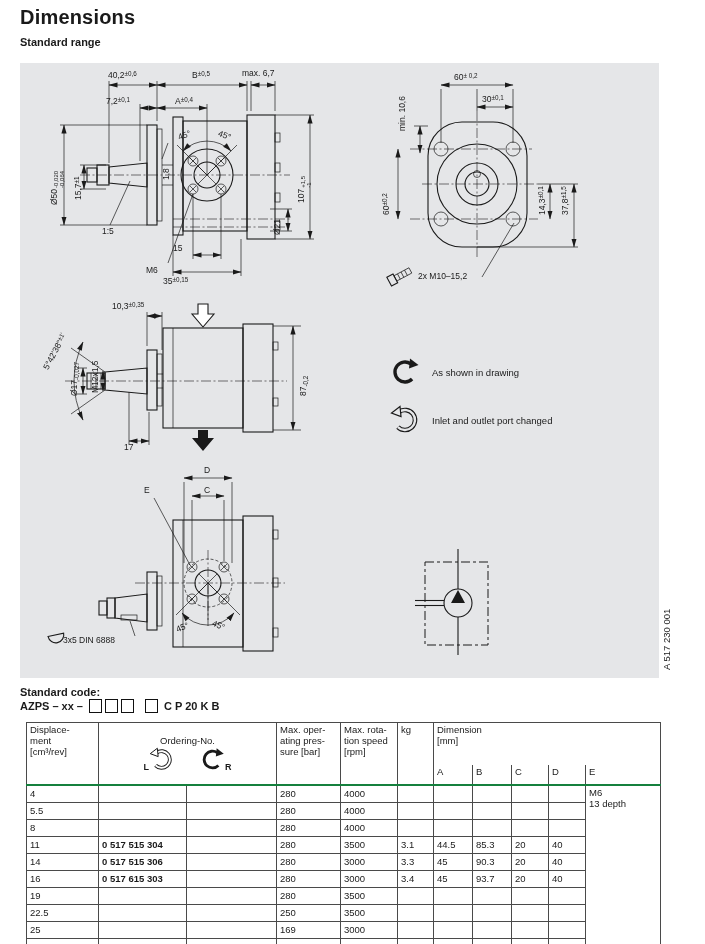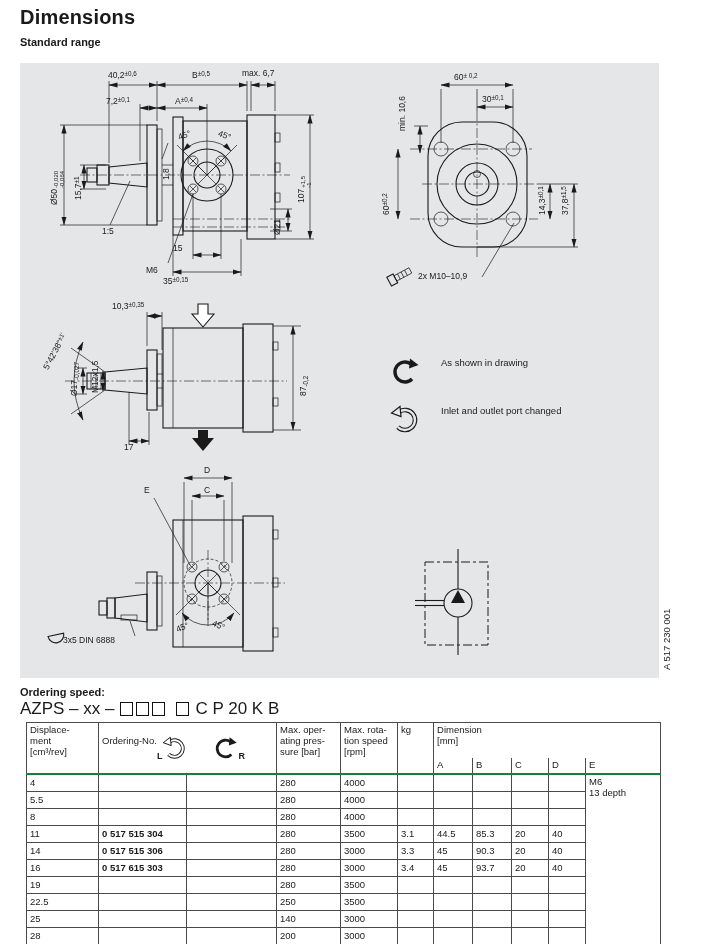--- a/index.html
+++ b/index.html
@@ -15,44 +15,44 @@
   .dim{stroke:#1a1a1a;stroke-width:.7;fill:none}
   .cl{stroke:#1a1a1a;stroke-width:.6;fill:none;stroke-dasharray:10 2.5 2 2.5}
   .dashc{stroke:#1a1a1a;stroke-width:.7;fill:none;stroke-dasharray:3 2}
   .fillk{fill:#1a1a1a}
   .lbl{position:absolute;font-size:8.5px;line-height:9px;white-space:nowrap}
   .lbl sup{font-size:6.3px;vertical-align:2px}
   .lbl sub{font-size:6.3px;vertical-align:-2px}
   .stk{display:inline-flex;flex-direction:column;font-size:6px;line-height:6px;vertical-align:-1px;margin-left:1px}
   .rot{transform-origin:0 0;transform:rotate(-90deg)}
   #legend{left:370px;top:294px;width:240px}
-  .leg-item{display:flex;align-items:flex-start;gap:21px;margin-bottom:18px}
+  .leg-item{display:flex;align-items:center;gap:12px;margin-bottom:18px}
   .leg-item span{font-size:9.5px}
   #partno{left:641px;top:607px;transform-origin:0 0;transform:rotate(-90deg);
           font-size:9.5px;color:#222;white-space:nowrap}
   #ordlabel{left:20px;top:686px;font-size:11px;font-weight:bold}
-  #ordline{left:20px;top:699px;display:flex;align-items:center;font-size:17px;font-weight:normal}
+  #ordline{left:20px;top:699px;display:flex;align-items:center;font-size:11px;font-weight:bold}
   .cbox{display:inline-block;width:11px;height:12px;border:1.3px solid #111;margin-left:3px}
   .cbox.first{margin-left:6px}
   .cbox.gap{margin-left:11px}
   #ordsuffix{margin-left:6px}
   table{position:absolute;left:26px;top:722px;width:634px;border-collapse:collapse;table-layout:fixed;
         font-size:9.5px}
   th,td{border:1px solid #4a4a4a;padding:1px 3px;text-align:left;font-weight:normal;
         overflow:hidden;white-space:pre-line;vertical-align:top}
   table{border:1.5px solid #333}
   thead tr.h1 th{height:32px}
   thead tr.h2 th{height:13px}
   thead th{border-bottom:2px solid #15803d}
   th.dimhead{border-bottom-style:hidden}
   tbody tr{height:17px}
   tbody td{vertical-align:middle}
   td.bold{font-weight:bold}
   td.enote{vertical-align:top;white-space:pre-line}
-  .ordwrap{display:flex;flex-direction:row;align-items:flex-start}
+  .ordwrap{display:flex;flex-direction:column;align-items:center}
   .ordicons{display:flex;align-items:flex-end;gap:26px;margin-top:1px}
   .lrgrp{display:flex;align-items:flex-end}
   .lrletter{font-size:9px;font-weight:bold}
 </style>
 </head>
 <body>
 
 <svg width="0" height="0" style="position:absolute" aria-hidden="true">
   <defs>
     <marker id="me" markerWidth="10" markerHeight="8" refX="8.5" refY="3" orient="auto" markerUnits="userSpaceOnUse">
@@ -334,40 +334,40 @@
   <div class="lbl" style="left:126px;top:203px">M6</div>
   <div class="lbl" style="left:153px;top:181px">15</div>
   <div class="lbl" style="left:143px;top:212px"><span>35</span><sup>±0,15</sup></div>
 
   <div class="lbl" style="left:434px;top:8px"><span>60</span><sup>± 0,2</sup></div>
   <div class="lbl" style="left:462px;top:30px"><span>30</span><sup>±0,1</sup></div>
   <div class="lbl rot" style="left:378px;top:68px">min. 10,6</div>
   <div class="lbl rot" style="left:360px;top:152px"><span>60</span><sup>±0,2</sup></div>
   <div class="lbl rot" style="left:516px;top:152px"><span>14,3</span><sup>±0,1</sup></div>
   <div class="lbl rot" style="left:539px;top:152px"><span>37,8</span><sup>±1,5</sup></div>
-  <div class="lbl" style="left:398px;top:209px">2x M10–10,9</div>
+  <div class="lbl" style="left:398px;top:209px">2x M10–15,2</div>
 
   <div class="lbl" style="left:92px;top:237px"><span>10,3</span><sup>±0,35</sup></div>
   <div class="lbl" style="left:20px;top:303px;transform-origin:0 0;transform:rotate(-62deg)"><span>5°42'38"</span><sup>±1'</sup></div>
   <div class="lbl rot" style="left:50px;top:333px"><span>Ø17</span><sub>-0,027</sub></div>
   <div class="lbl rot" style="left:71px;top:330px">M12x1,5</div>
   <div class="lbl rot" style="left:279px;top:333px"><span>87</span><sub>-0,2</sub></div>
   <div class="lbl" style="left:104px;top:380px">17</div>
 
   <div class="lbl" style="left:184px;top:403px">D</div>
   <div class="lbl" style="left:184px;top:423px">C</div>
   <div class="lbl" style="left:124px;top:423px">E</div>
   <div class="lbl" style="left:156px;top:560px;transform:rotate(-22deg)">45°</div>
   <div class="lbl" style="left:192px;top:558px;transform:rotate(22deg)">45°</div>
   <div class="lbl" style="left:43px;top:573px">3x5 DIN 6888</div>
 
   <div class="abs" id="partno">A 517 230 001</div>
 </div>
 
-<div class="abs" id="ordlabel">Ordering speed:</div>
+<div class="abs" id="ordlabel">Standard code:</div>
 <div class="abs" id="ordline">
   <span>AZPS – xx –</span>
   <span class="cbox first"></span>
   <span class="cbox"></span>
   <span class="cbox"></span>
   <span class="cbox gap"></span>
   <span id="ordsuffix">C P 20 K B</span>
 </div>
 
 <table>
@@ -525,21 +525,21 @@
         <td></td>
         <td></td>
         <td></td>
         <td></td>
         <td></td>
       </tr>
       <tr>
         <td>25</td>
         <td class="bold"></td>
         <td></td>
-        <td>140</td>
+        <td>169</td>
         <td>3000</td>
         <td></td>
         <td></td>
         <td></td>
         <td></td>
         <td></td>
       </tr>
       <tr>
         <td>28</td>
         <td class="bold"></td>

